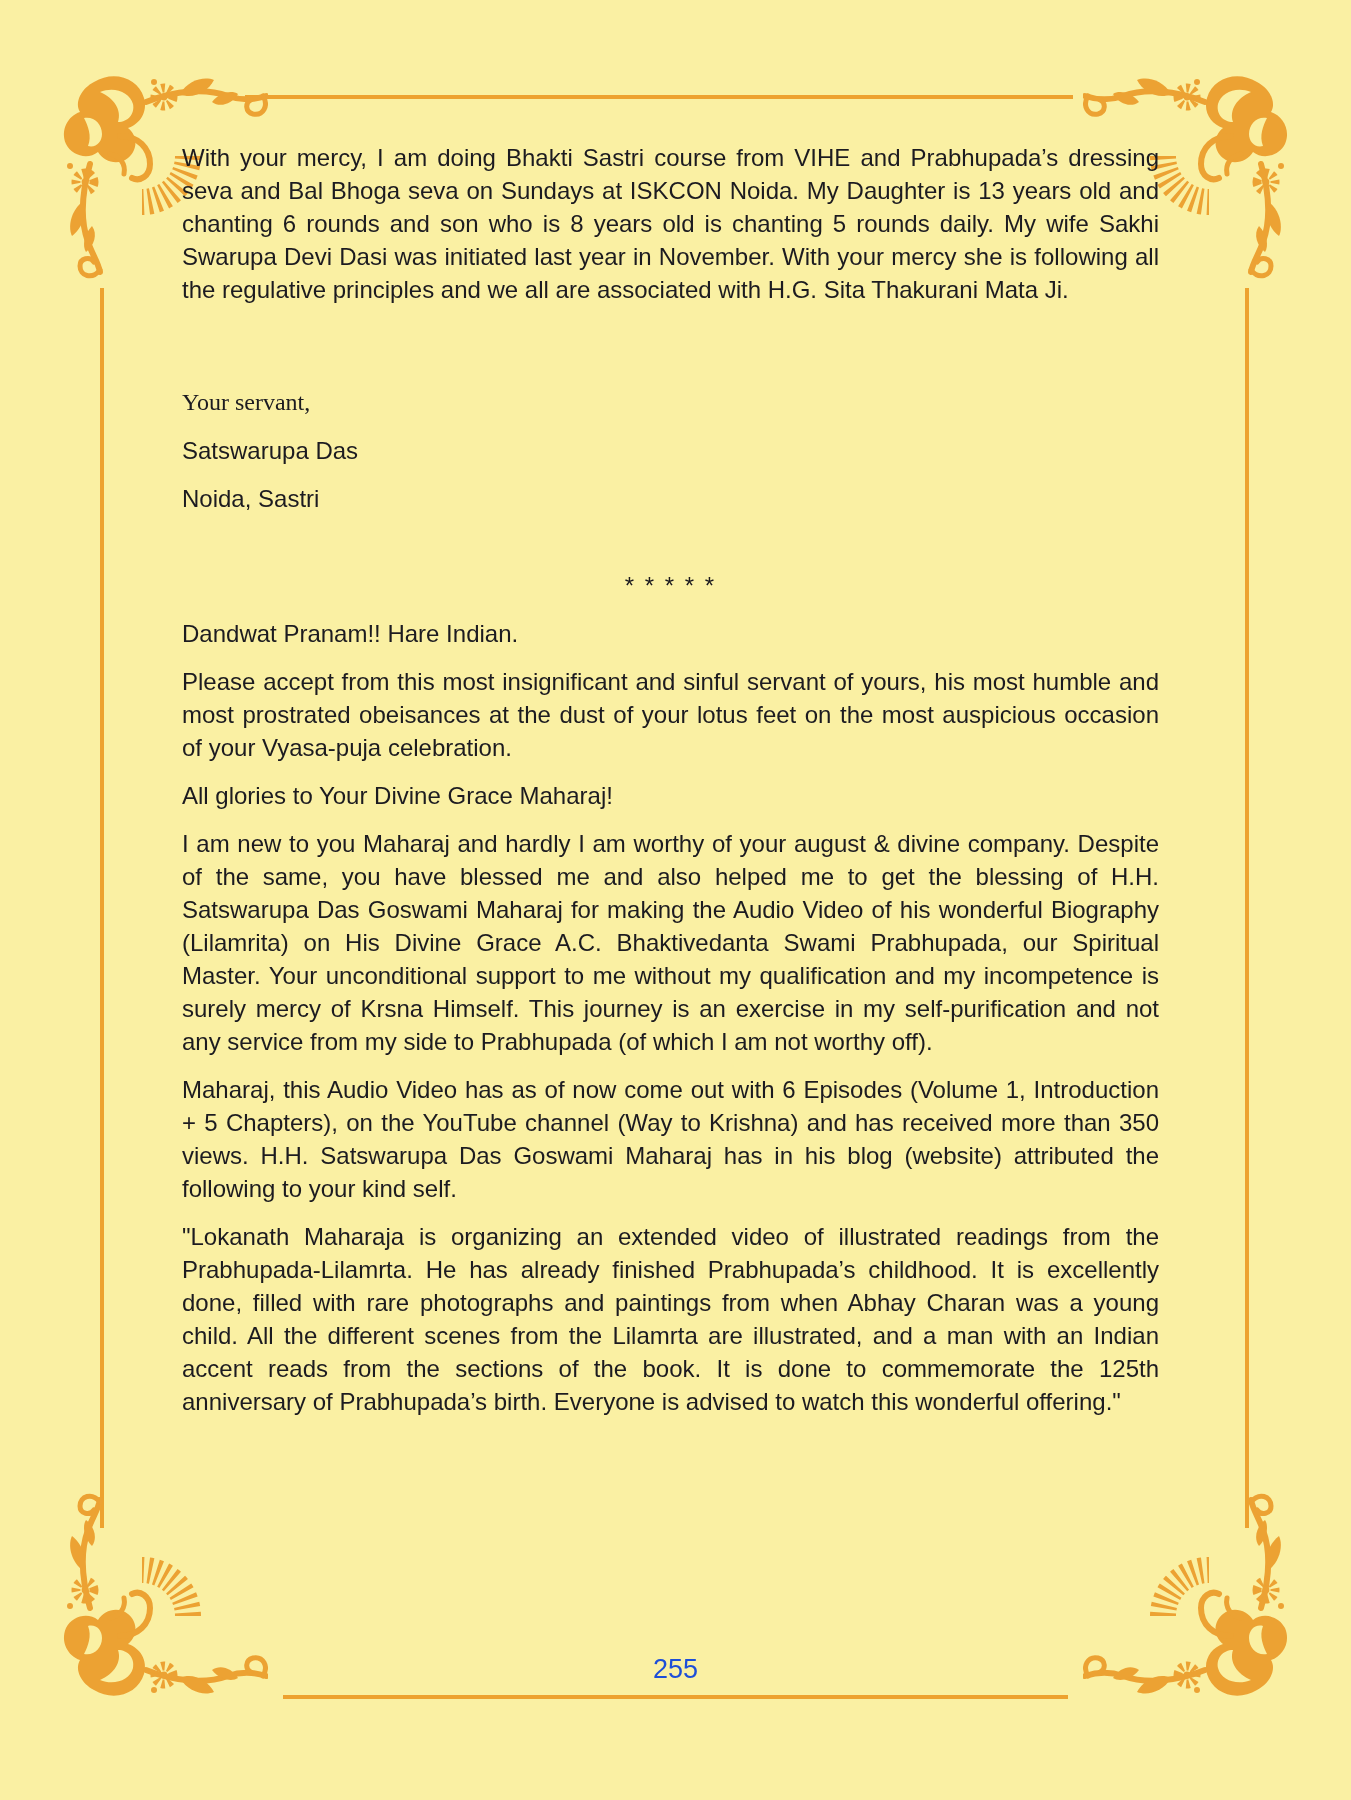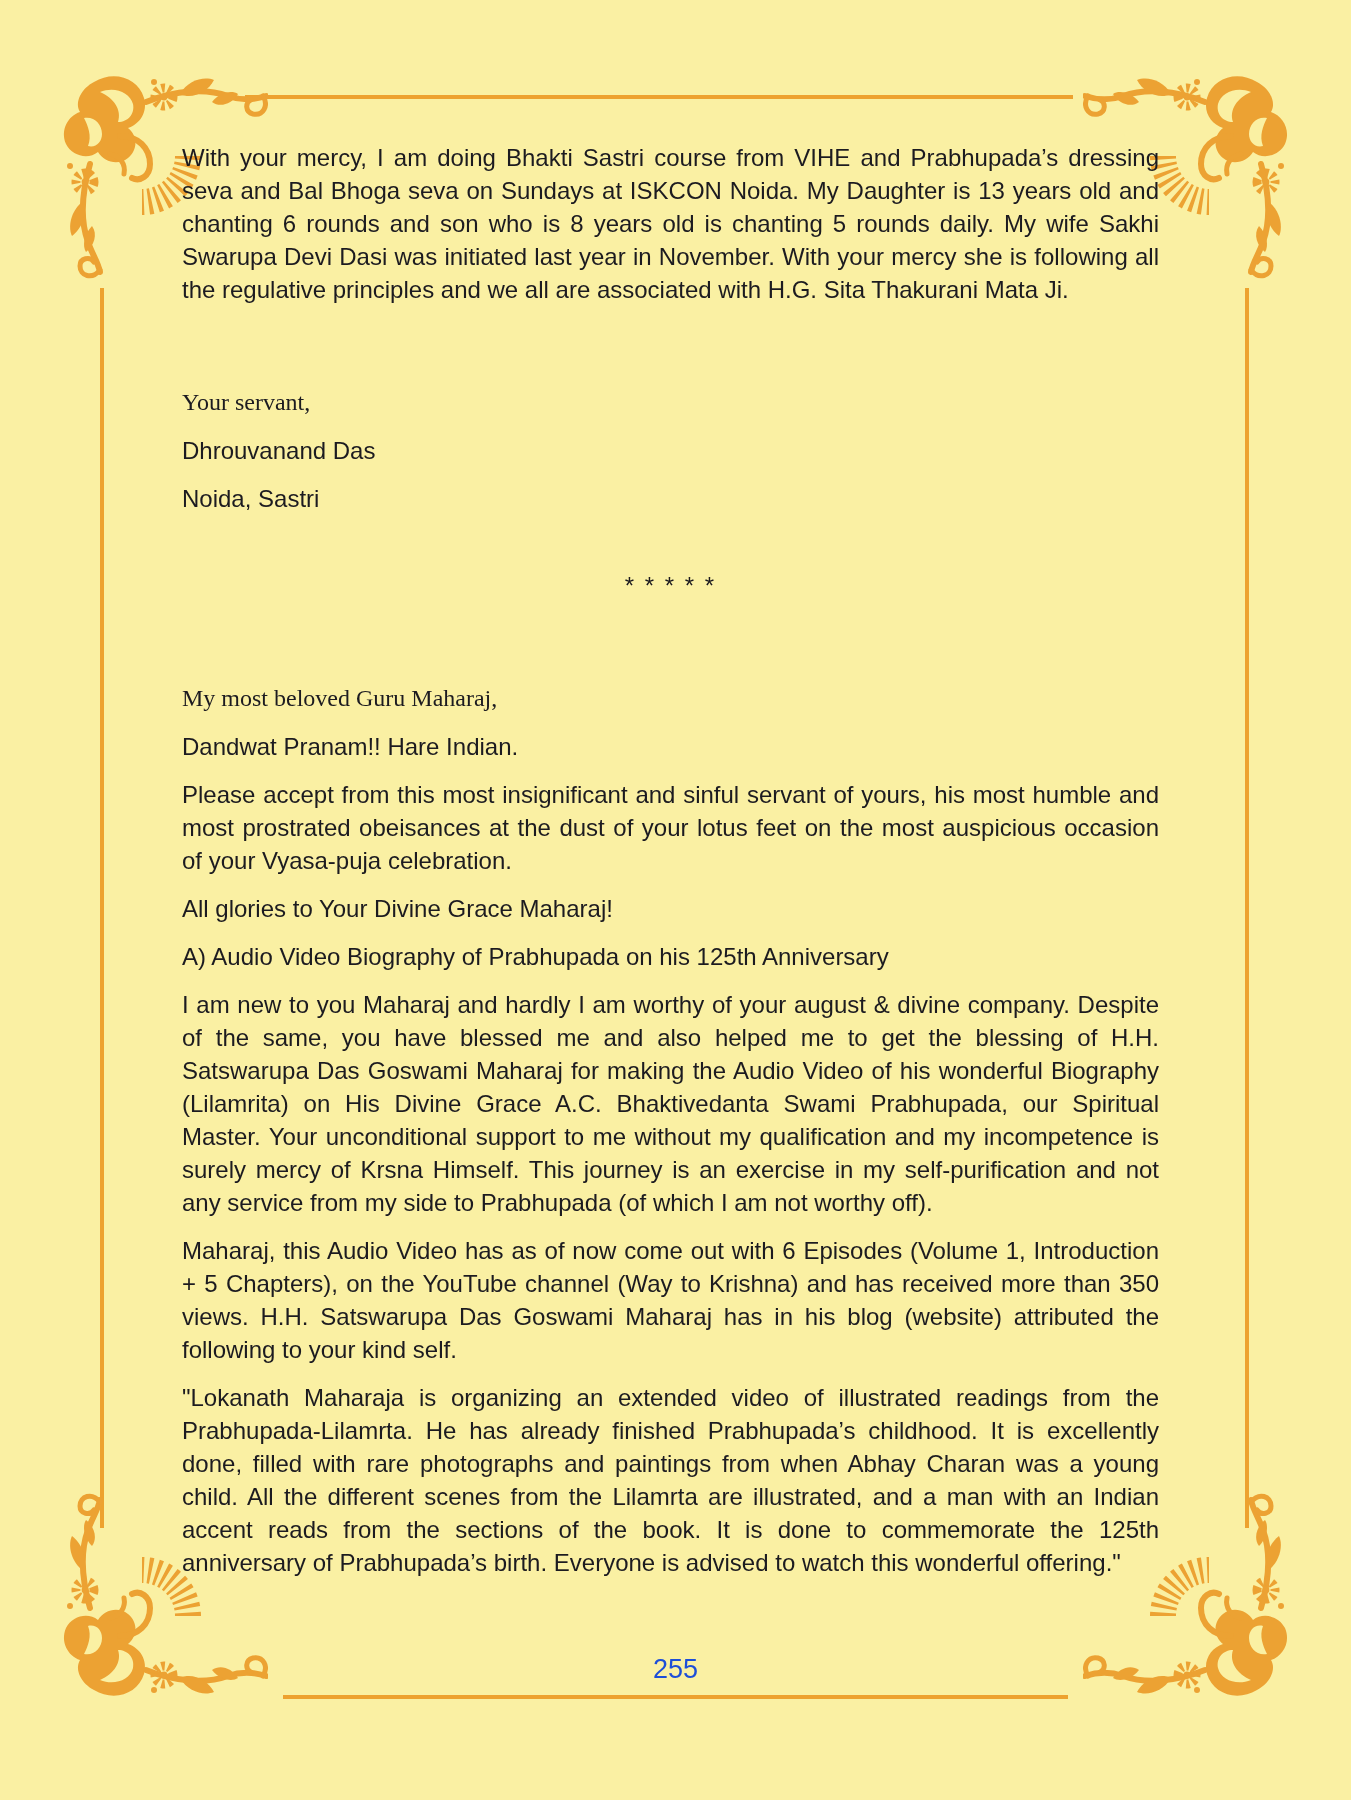--- a/index.html
+++ b/index.html
@@ -89,29 +89,27 @@
   <svg class="corner c-bl">
       <use href="#cornerOrn"></use>
     </svg>
   <svg class="corner c-br">
       <use href="#cornerOrn"></use>
     </svg>
 
   <div class="content">
     <p>With your mercy, I am doing Bhakti Sastri course from VIHE and Prabhupada’s dressing seva and Bal Bhoga seva on Sundays at ISKCON Noida. My Daughter is 13 years old and chanting 6 rounds and son who is 8 years old is chanting 5 rounds daily. My wife Sakhi Swarupa Devi Dasi was initiated last year in November. With your mercy she is following all the regulative principles and we all are associated with H.G. Sita Thakurani Mata Ji.</p>
     <p class="line mt-lg">Your servant,</p>
-    <p class="line">Dhrouvanand Das</p>
+    <p class="line">Satswarupa Das</p>
     <p class="line">Noida, Sastri</p>
 
     <p class="separator mt-sep">* * * * *</p>
 
-    <p class="line mt-lg">My most beloved Guru Maharaj,</p>
     <p class="line">Dandwat Pranam!! Hare Indian.</p>
     <p>Please accept from this most insignificant and sinful servant of yours, his most humble and most prostrated obeisances at the dust of your lotus feet on the most auspicious occasion of your Vyasa-puja celebration.</p>
     <p class="line">All glories to Your Divine Grace Maharaj!</p>
-    <p class="line">A) Audio Video Biography of Prabhupada on his 125th Anniversary</p>
     <p>I am new to you Maharaj and hardly I am worthy of your august &amp; divine company. Despite of the same, you have blessed me and also helped me to get the blessing of H.H. Satswarupa Das Goswami Maharaj for making the Audio Video of his wonderful Biography (Lilamrita) on His Divine Grace A.C. Bhaktivedanta Swami Prabhupada, our Spiritual Master. Your unconditional support to me without my qualification and my incompetence is surely mercy of Krsna Himself. This journey is an exercise in my self-purification and not any service from my side to Prabhupada (of which I am not worthy off).</p>
     <p>Maharaj, this Audio Video has as of now come out with 6 Episodes (Volume 1, Introduction + 5 Chapters), on the YouTube channel (Way to Krishna) and has received more than 350 views. H.H. Satswarupa Das Goswami Maharaj has in his blog (website) attributed the following to your kind self.</p>
     <p>"Lokanath Maharaja is organizing an extended video of illustrated readings from the Prabhupada-Lilamrta. He has already finished Prabhupada’s childhood. It is excellently done, filled with rare photographs and paintings from when Abhay Charan was a young child. All the different scenes from the Lilamrta are illustrated, and a man with an Indian accent reads from the sections of the book. It is done to commemorate the 125th anniversary of Prabhupada’s birth. Everyone is advised to watch this wonderful offering."</p>
   </div>
 
   <div class="page-num">255</div>
 </div>
 
 </body></html>

